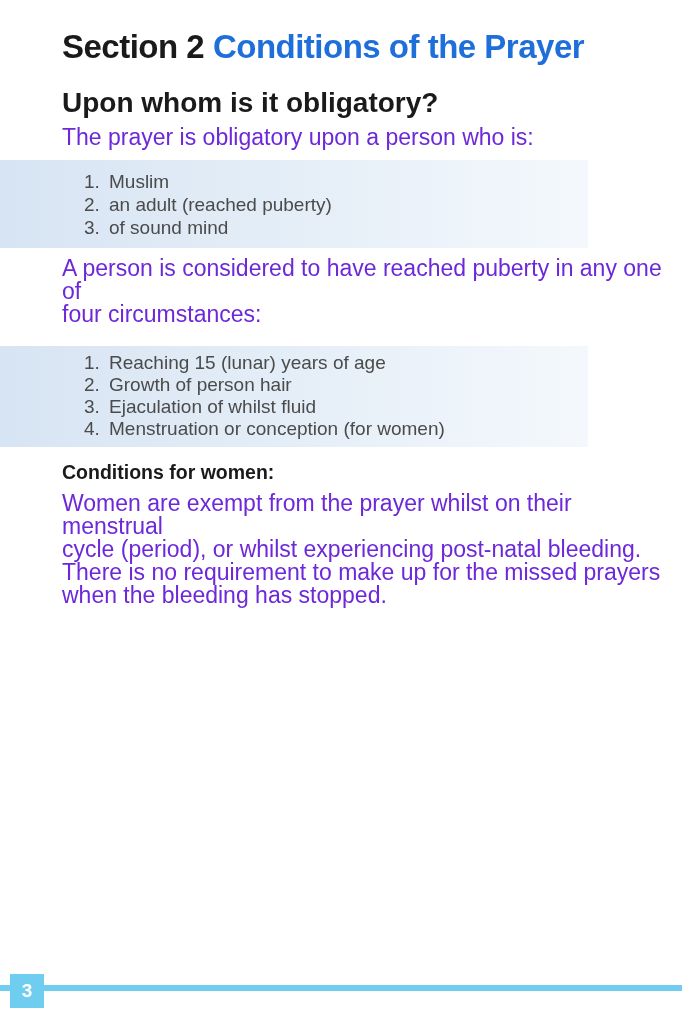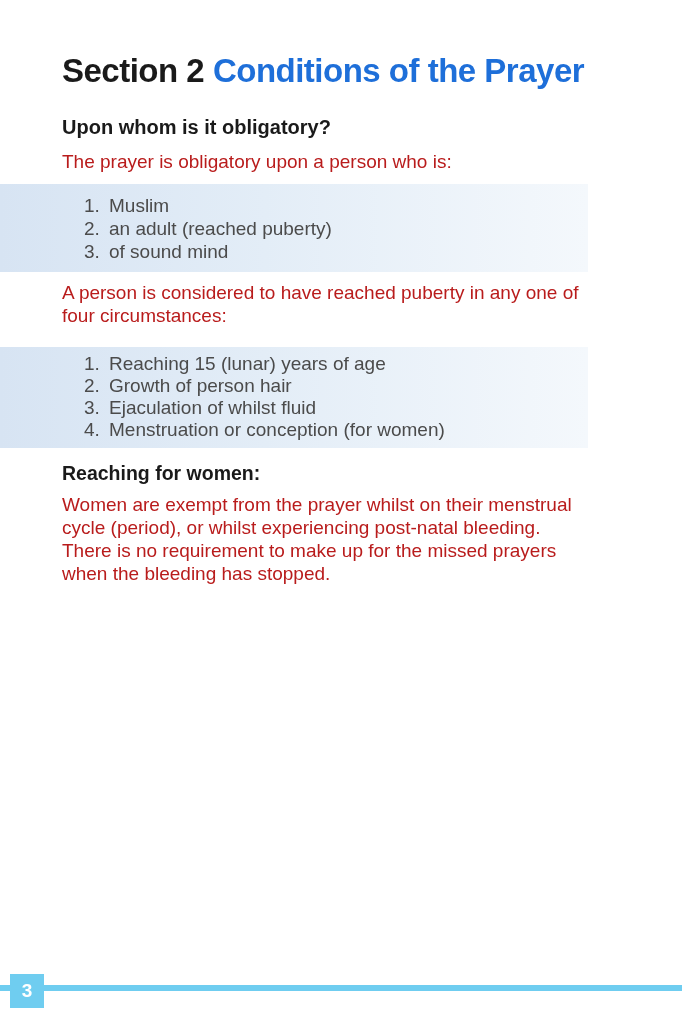--- a/index.html
+++ b/index.html
@@ -6,45 +6,45 @@
   .page{
     position:relative;
     width:682px;
     height:1024px;
     background:#ffffff;
     overflow:hidden;
     font-family:"Liberation Sans", sans-serif;
     box-sizing:border-box;
   }
   .content{
-    padding:52px 16px 0 62px;
+    padding:28px 16px 0 62px;
   }
   h1.title{
     margin:0;
     font-size:33px;
     line-height:38px;
     font-weight:bold;
     letter-spacing:-0.5px;
     color:#1a1a1a;
     white-space:nowrap;
   }
   h1.title .section-part{color:#1a1a1a;}
   h1.title .rest-part{color:var(--accent-blue,#1e6fd9);}
   h2.subheading{
     margin:23px 0 0 0;
-    font-size:20px;
+    font-size:28px;
     line-height:28px;
     font-weight:bold;
     color:#1a1a1a;
   }
   p.body{
     margin:9px 0 0 0;
-    font-size:19px;
+    font-size:23px;
     line-height:23px;
-    color:#b91c1c;
+    color:#6d28d9;
     white-space:pre-line;
   }
   .callout{
     margin:11px 0 0 -62px;
     width:588px;
     background:linear-gradient(to right, var(--box-blue,#d7e4f3) 0%, #e3edf7 45%, #f4f8fc 100%);
   }
   .callout ol{
     margin:0;
     padding:10px 0 9px 105px;
@@ -117,21 +117,21 @@
 
     <div class="callout compact" style="margin-top:20px">
       <ol>
           <li>Reaching 15 (lunar) years of age</li>
           <li>Growth of person hair</li>
           <li>Ejaculation of whilst fluid</li>
           <li>Menstruation or conception (for women)</li>
         </ol>
     </div>
 
-    <h3 class="bold-label">Reaching for women:</h3>
+    <h3 class="bold-label">Conditions for women:</h3>
 
     <p class="body after-label">Women are exempt from the prayer whilst on their menstrual
 cycle (period), or whilst experiencing post-natal bleeding.
 There is no requirement to make up for the missed prayers
 when the bleeding has stopped.</p>
 
   </div>
 
   <div class="footer-rule"></div>
   <div class="page-badge">3</div>

